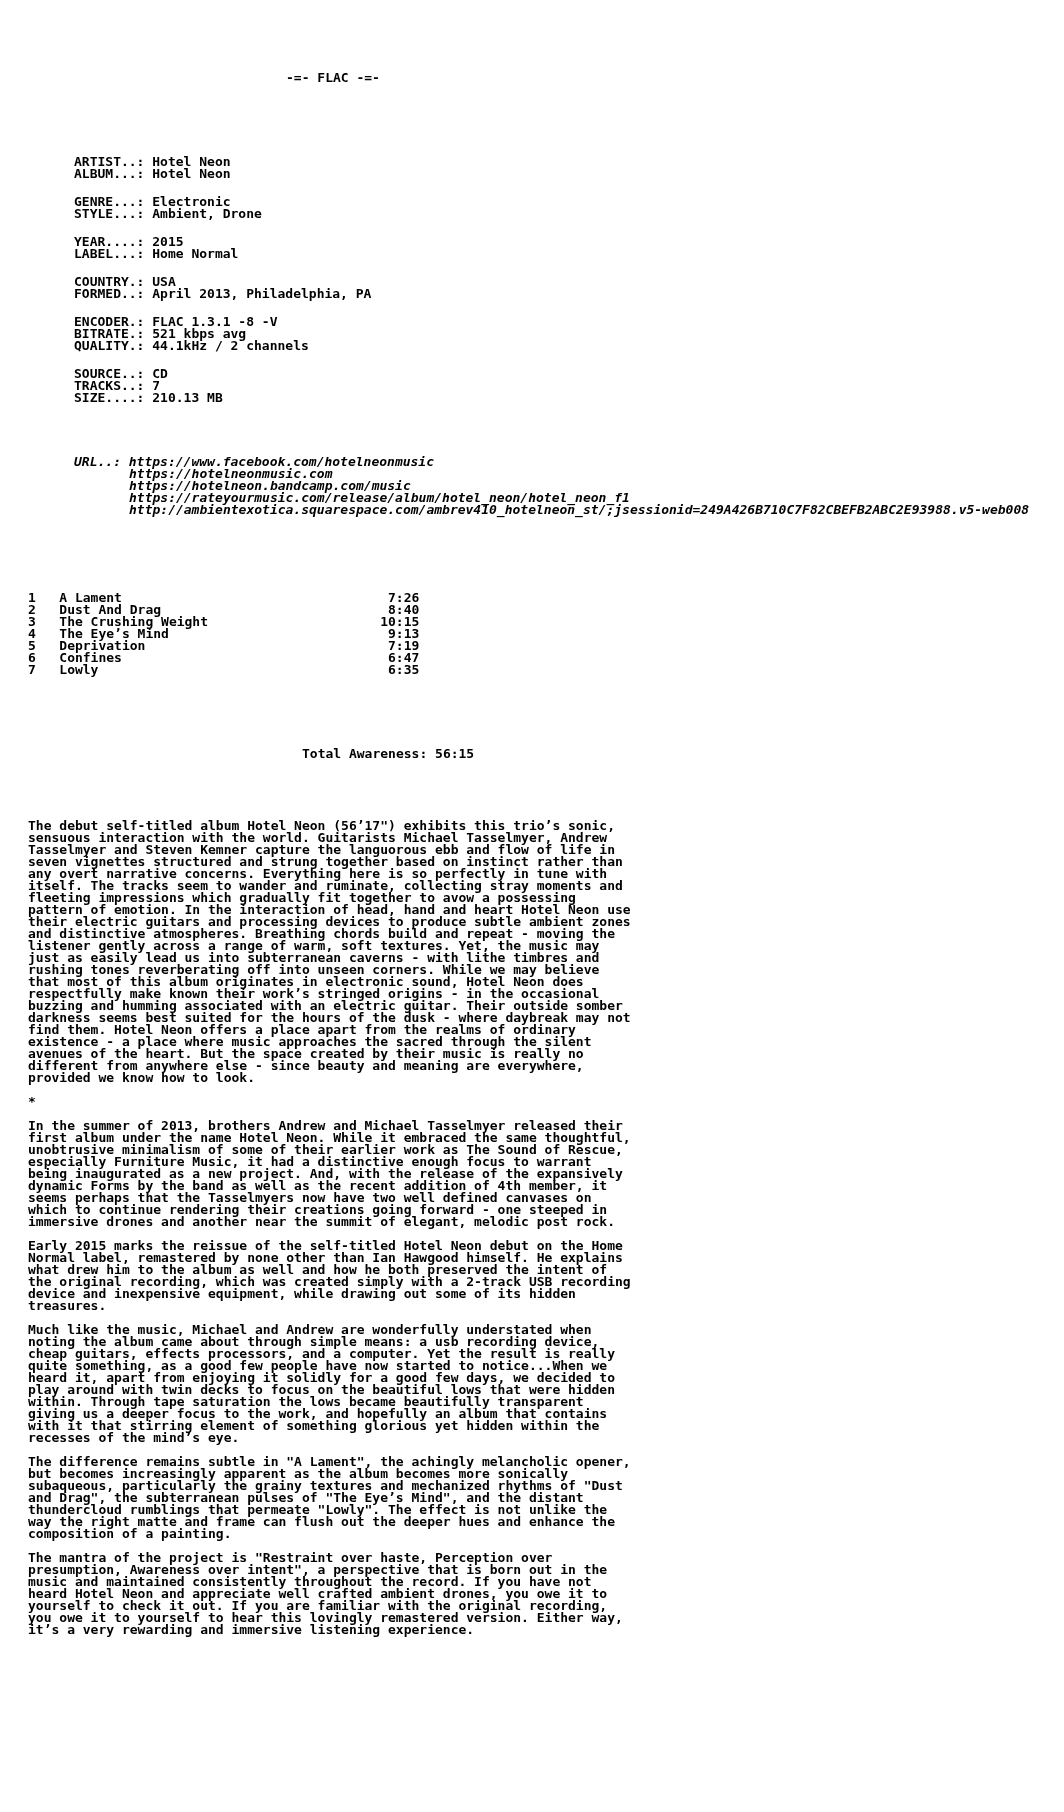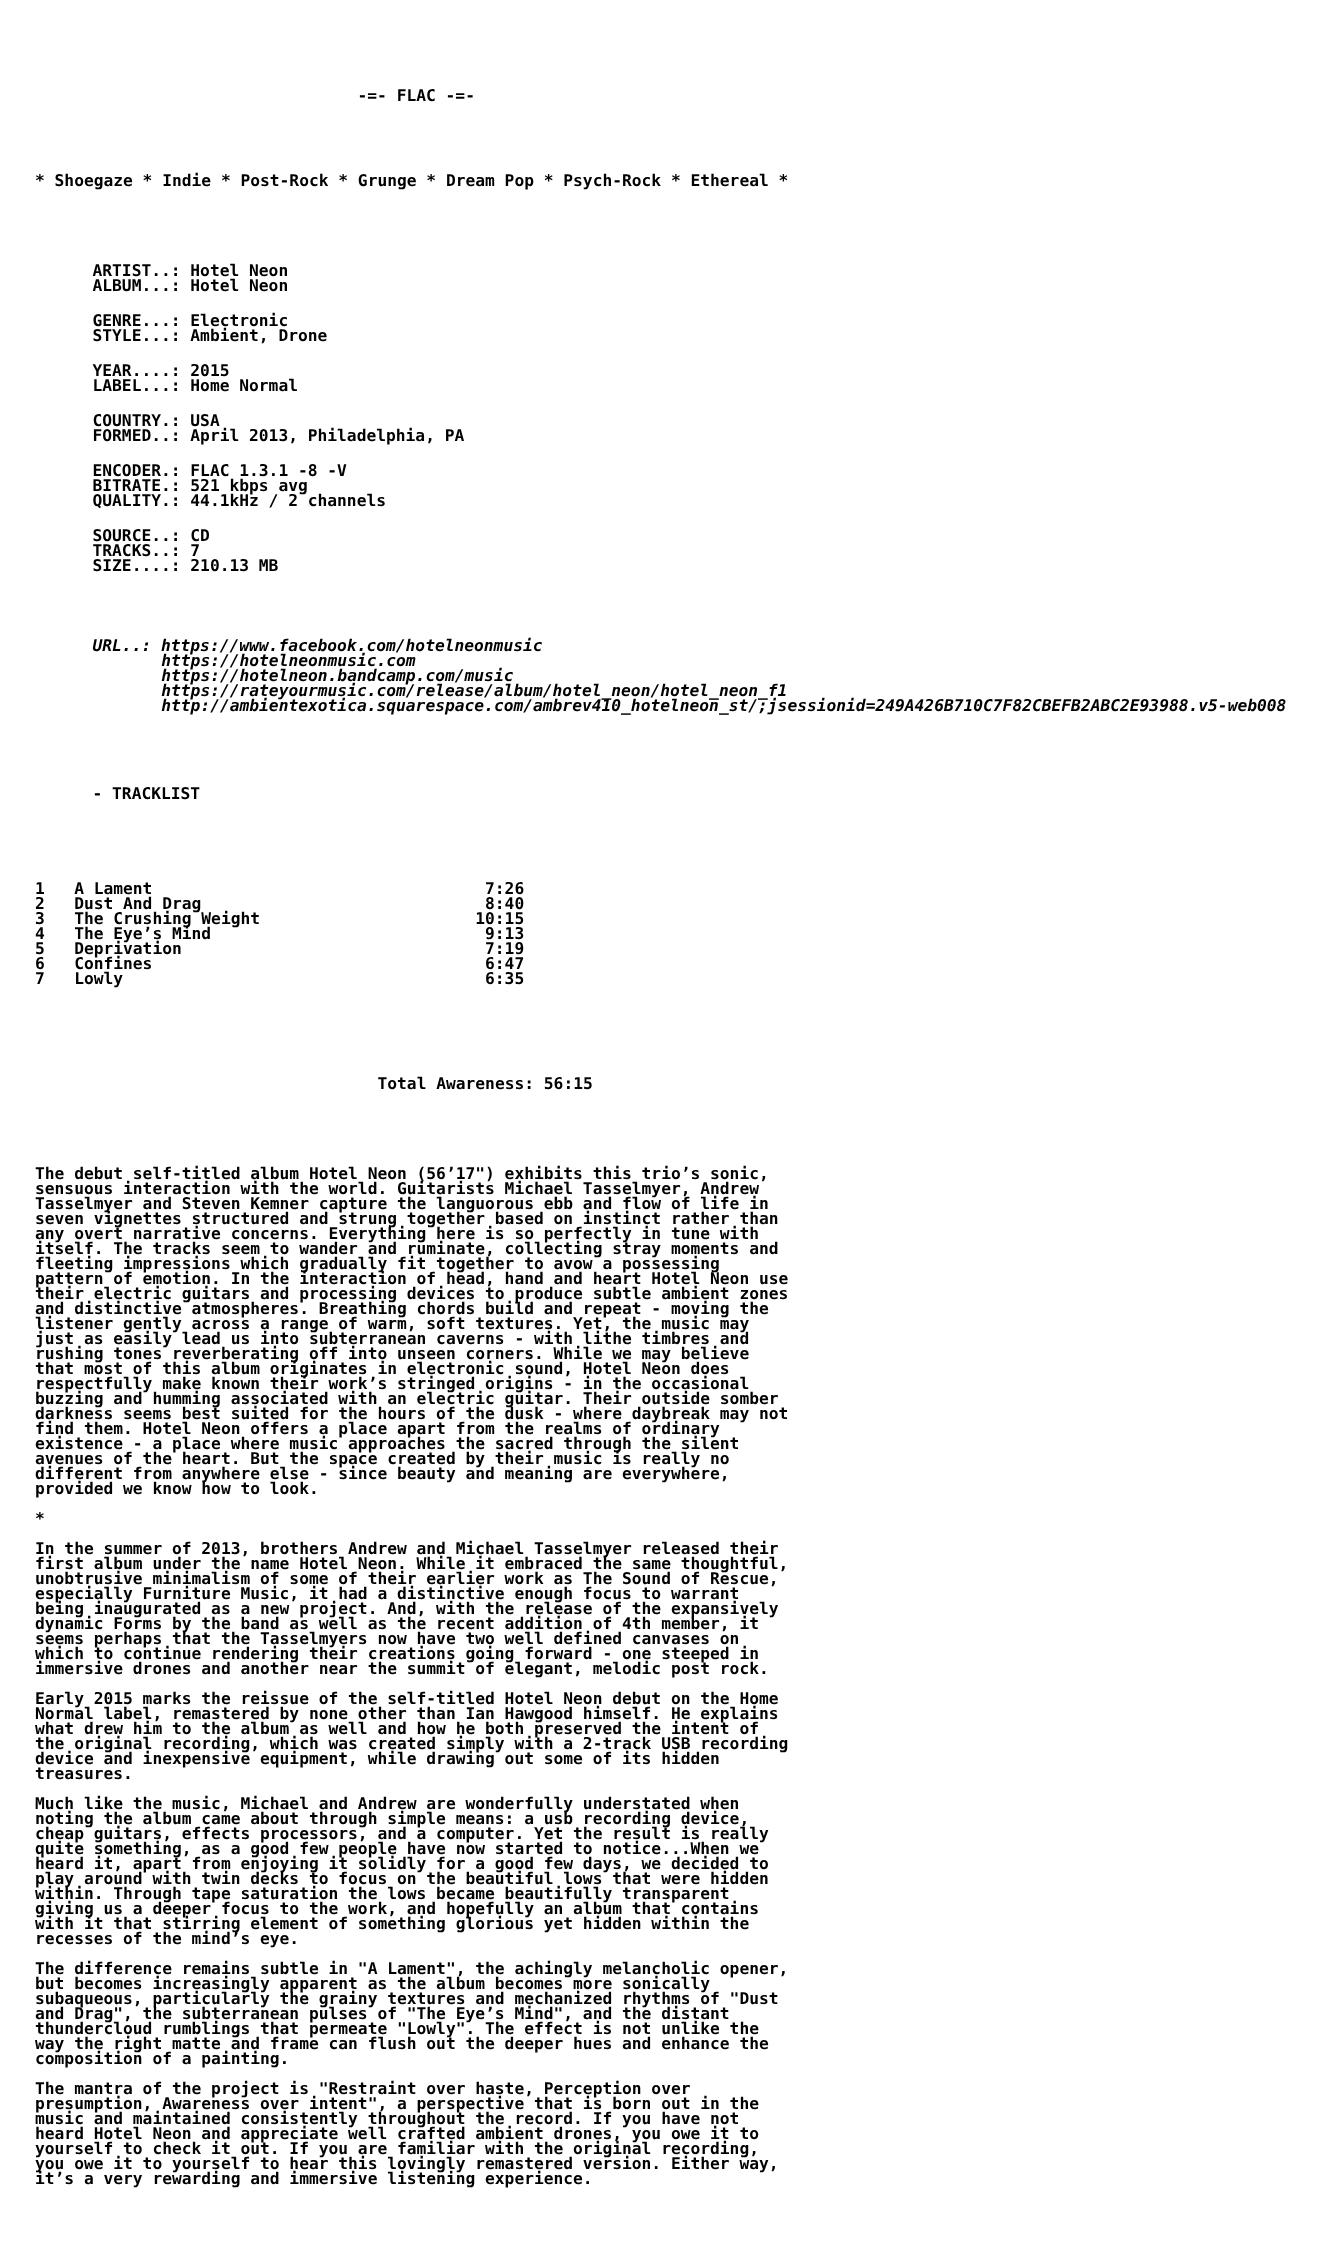--- a/index.html
+++ b/index.html
@@ -22,27 +22,25 @@
   #review{margin-top:24px;}
   .para + .para{margin-top:12px;}
 </style>
 </head>
 <body>
 
 <div class="doc">
 
   <div class="center">-=- FLAC -=-</div>
 
-  <div class="genres">* Shoegaze * Indie * Post-Rock * Grunge * Dream Pop * Psych-Rock * Ethereal *</div>
 
   <div id="info"><div class="grp"><div>ARTIST..: Hotel Neon</div><div>ALBUM...: Hotel Neon</div></div><div class="grp"><div>GENRE...: Electronic</div><div>STYLE...: Ambient, Drone</div></div><div class="grp"><div>YEAR....: 2015</div><div>LABEL...: Home Normal</div></div><div class="grp"><div>COUNTRY.: USA</div><div>FORMED..: April 2013, Philadelphia, PA</div></div><div class="grp"><div>ENCODER.: FLAC 1.3.1 -8 -V</div><div>BITRATE.: 521 kbps avg</div><div>QUALITY.: 44.1kHz / 2 channels</div></div><div class="grp"><div>SOURCE..: CD</div><div>TRACKS..: 7</div><div>SIZE....: 210.13 MB</div></div></div>
 
   <div id="urls"><div>URL..: https://www.facebook.com/hotelneonmusic</div><div class="url-more">https://hotelneonmusic.com</div><div class="url-more">https://hotelneon.bandcamp.com/music</div><div class="url-more">https://rateyourmusic.com/release/album/hotel_neon/hotel_neon_f1</div><div class="url-more">http://ambientexotica.squarespace.com/ambrev410_hotelneon_st/;jsessionid=249A426B710C7F82CBEFB2ABC2E93988.v5-web008</div></div>
 
-  <div id="tracklist-heading">- TRACKLIST</div>
 
   <div id="tracks"><div>1   A Lament                                  7:26</div><div>2   Dust And Drag                             8:40</div><div>3   The Crushing Weight                      10:15</div><div>4   The Eye’s Mind                            9:13</div><div>5   Deprivation                               7:19</div><div>6   Confines                                  6:47</div><div>7   Lowly                                     6:35</div></div>
 
   <div id="total-playtime">Total Awareness: 56:15</div>
 
   <div id="review"><div class="para"><div>The debut self-titled album Hotel Neon (56’17") exhibits this trio’s sonic,</div><div>sensuous interaction with the world. Guitarists Michael Tasselmyer, Andrew</div><div>Tasselmyer and Steven Kemner capture the languorous ebb and flow of life in</div><div>seven vignettes structured and strung together based on instinct rather than</div><div>any overt narrative concerns. Everything here is so perfectly in tune with</div><div>itself. The tracks seem to wander and ruminate, collecting stray moments and</div><div>fleeting impressions which gradually fit together to avow a possessing</div><div>pattern of emotion. In the interaction of head, hand and heart Hotel Neon use</div><div>their electric guitars and processing devices to produce subtle ambient zones</div><div>and distinctive atmospheres. Breathing chords build and repeat - moving the</div><div>listener gently across a range of warm, soft textures. Yet, the music may</div><div>just as easily lead us into subterranean caverns - with lithe timbres and</div><div>rushing tones reverberating off into unseen corners. While we may believe</div><div>that most of this album originates in electronic sound, Hotel Neon does</div><div>respectfully make known their work’s stringed origins - in the occasional</div><div>buzzing and humming associated with an electric guitar. Their outside somber</div><div>darkness seems best suited for the hours of the dusk - where daybreak may not</div><div>find them. Hotel Neon offers a place apart from the realms of ordinary</div><div>existence - a place where music approaches the sacred through the silent</div><div>avenues of the heart. But the space created by their music is really no</div><div>different from anywhere else - since beauty and meaning are everywhere,</div><div>provided we know how to look.</div></div><div class="para"><div>*</div></div><div class="para"><div>In the summer of 2013, brothers Andrew and Michael Tasselmyer released their</div><div>first album under the name Hotel Neon. While it embraced the same thoughtful,</div><div>unobtrusive minimalism of some of their earlier work as The Sound of Rescue,</div><div>especially Furniture Music, it had a distinctive enough focus to warrant</div><div>being inaugurated as a new project. And, with the release of the expansively</div><div>dynamic Forms by the band as well as the recent addition of 4th member, it</div><div>seems perhaps that the Tasselmyers now have two well defined canvases on</div><div>which to continue rendering their creations going forward - one steeped in</div><div>immersive drones and another near the summit of elegant, melodic post rock.</div></div><div class="para"><div>Early 2015 marks the reissue of the self-titled Hotel Neon debut on the Home</div><div>Normal label, remastered by none other than Ian Hawgood himself. He explains</div><div>what drew him to the album as well and how he both preserved the intent of</div><div>the original recording, which was created simply with a 2-track USB recording</div><div>device and inexpensive equipment, while drawing out some of its hidden</div><div>treasures.</div></div><div class="para"><div>Much like the music, Michael and Andrew are wonderfully understated when</div><div>noting the album came about through simple means: a usb recording device,</div><div>cheap guitars, effects processors, and a computer. Yet the result is really</div><div>quite something, as a good few people have now started to notice...When we</div><div>heard it, apart from enjoying it solidly for a good few days, we decided to</div><div>play around with twin decks to focus on the beautiful lows that were hidden</div><div>within. Through tape saturation the lows became beautifully transparent</div><div>giving us a deeper focus to the work, and hopefully an album that contains</div><div>with it that stirring element of something glorious yet hidden within the</div><div>recesses of the mind’s eye.</div></div><div class="para"><div>The difference remains subtle in "A Lament", the achingly melancholic opener,</div><div>but becomes increasingly apparent as the album becomes more sonically</div><div>subaqueous, particularly the grainy textures and mechanized rhythms of "Dust</div><div>and Drag", the subterranean pulses of "The Eye’s Mind", and the distant</div><div>thundercloud rumblings that permeate "Lowly". The effect is not unlike the</div><div>way the right matte and frame can flush out the deeper hues and enhance the</div><div>composition of a painting.</div></div><div class="para"><div>The mantra of the project is "Restraint over haste, Perception over</div><div>presumption, Awareness over intent", a perspective that is born out in the</div><div>music and maintained consistently throughout the record. If you have not</div><div>heard Hotel Neon and appreciate well crafted ambient drones, you owe it to</div><div>yourself to check it out. If you are familiar with the original recording,</div><div>you owe it to yourself to hear this lovingly remastered version. Either way,</div><div>it’s a very rewarding and immersive listening experience.</div></div></div>
 
   
 
   

